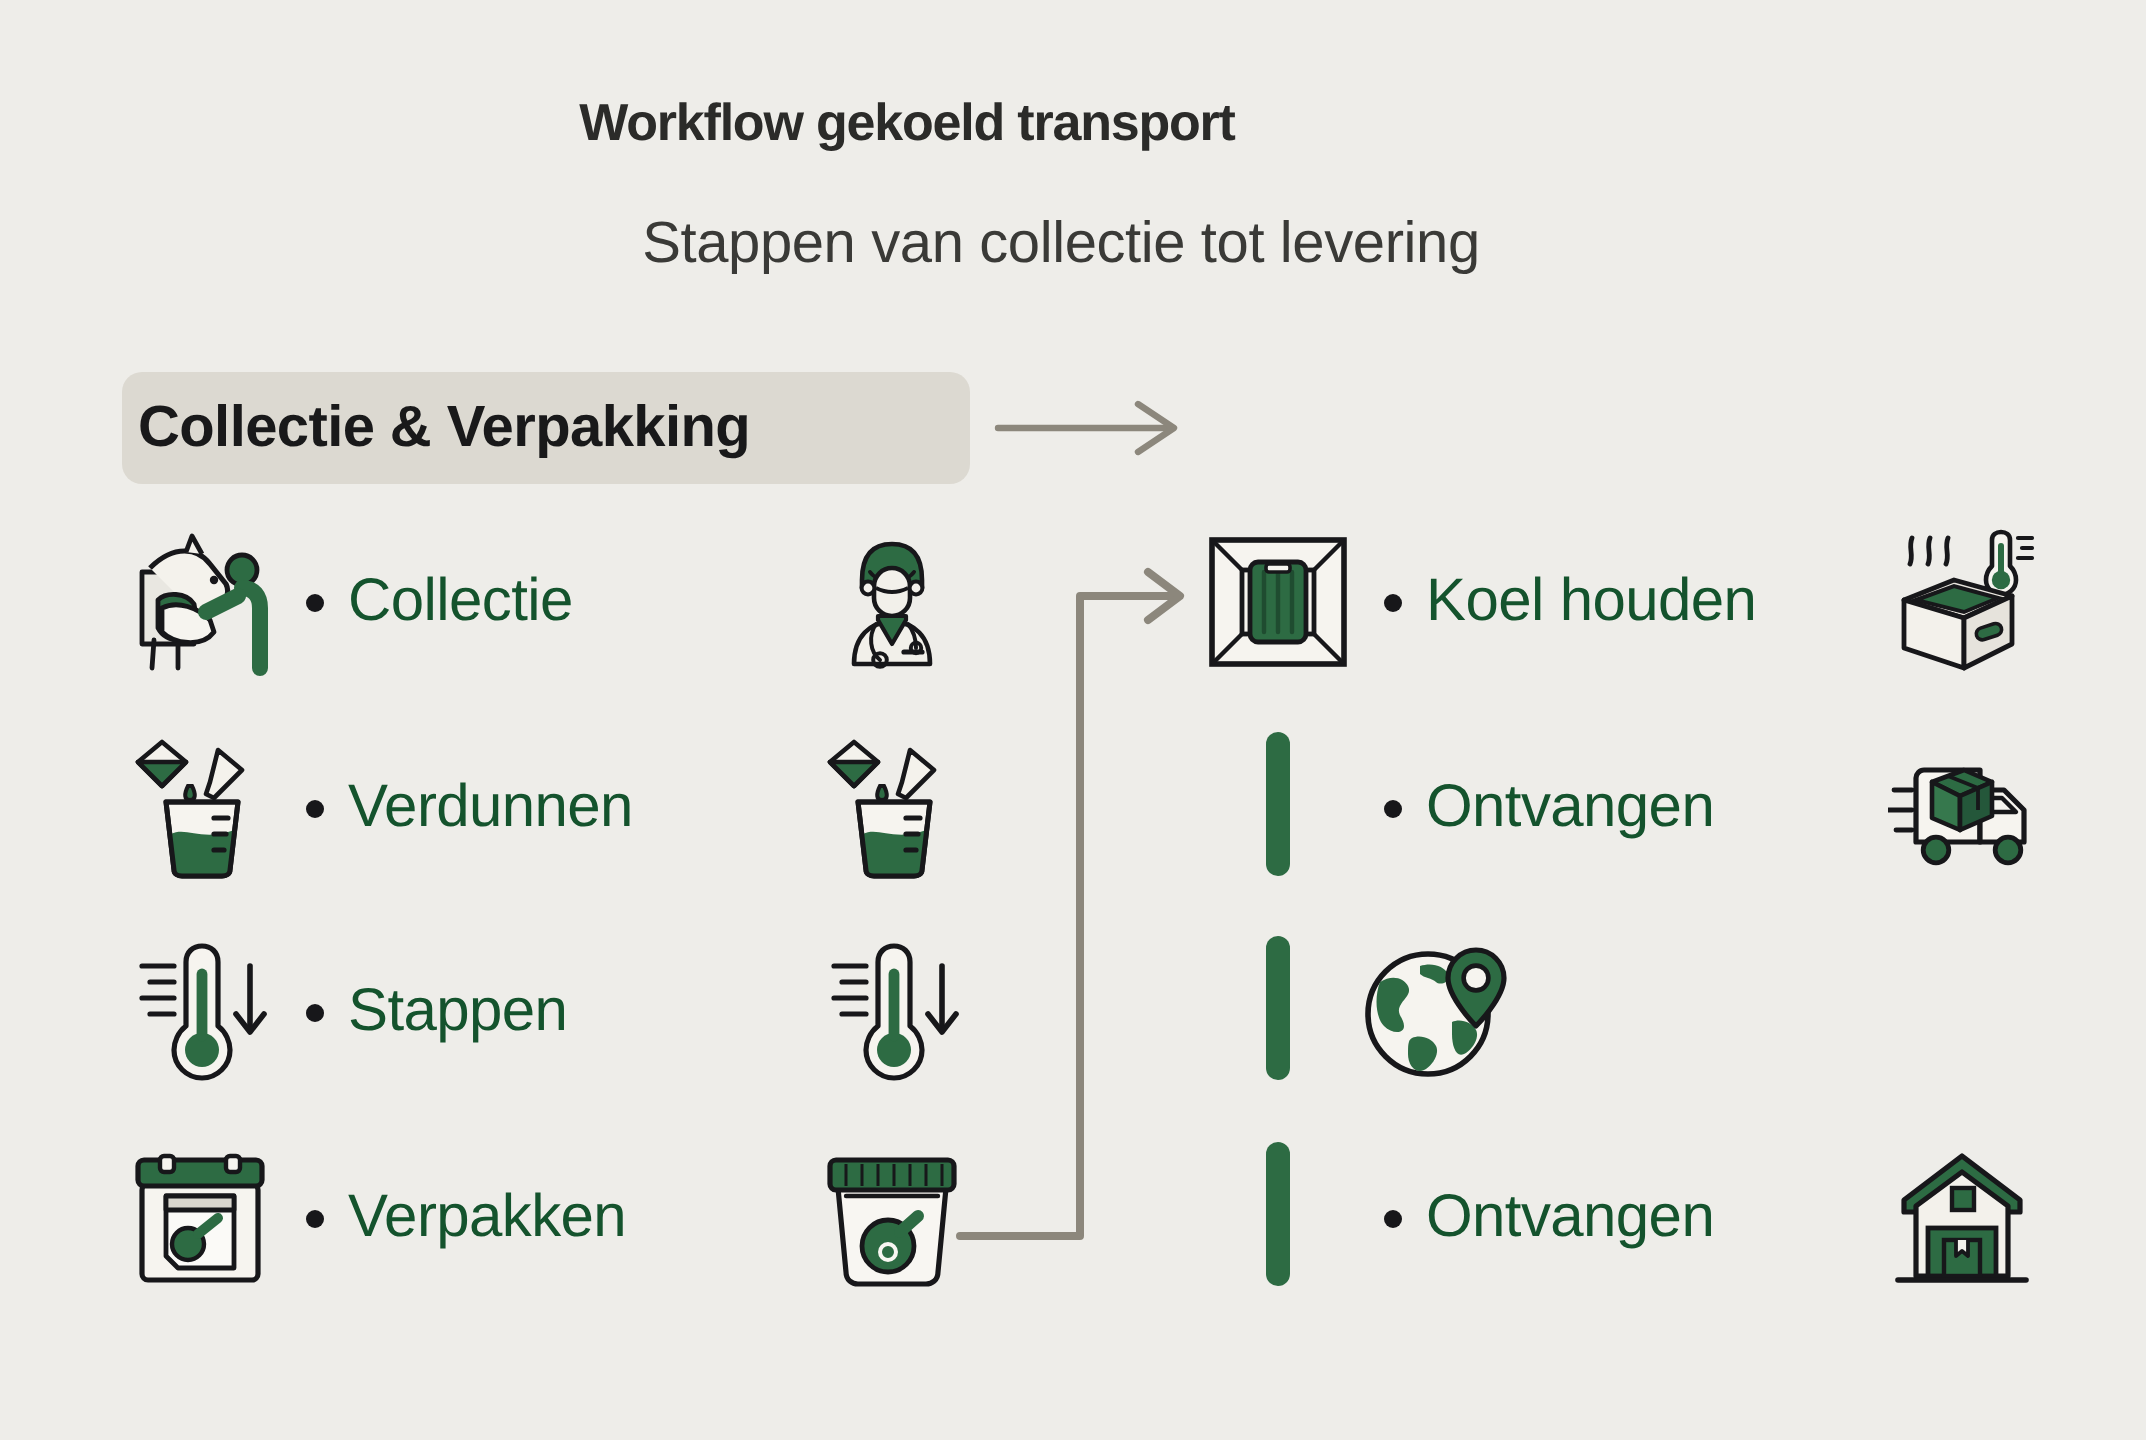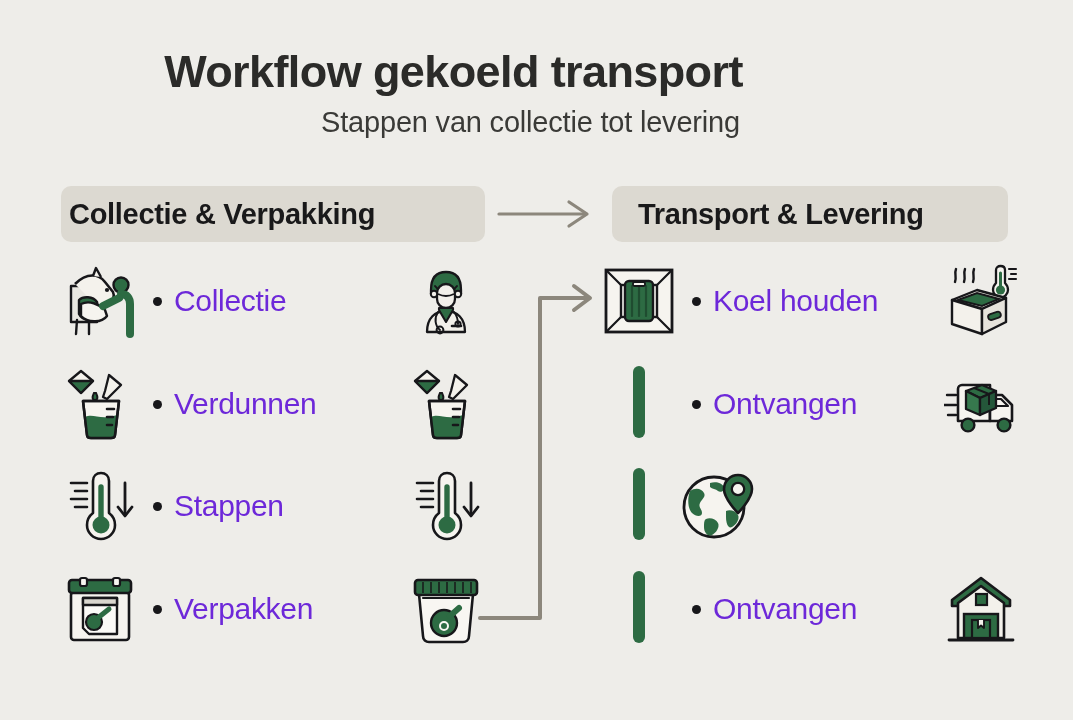--- a/index.html
+++ b/index.html
@@ -20,21 +20,21 @@
     background: #eeede9;
   }
 
   
   .title {
     position: absolute;
     left: 0;
     top: 46px;
     width: 907px;
     text-align: center;
-    font-size: 45px;
+    font-size: 26px;
     font-weight: bold;
     color: #2b2b29;
     letter-spacing: -0.6px;
   }
   .subtitle {
     position: absolute;
     left: 0;
     top: 106px;
     width: 1061px;
     text-align: center;
@@ -91,21 +91,21 @@
     align-items: center;
     justify-content: center;
   }
   .row-icon svg { display: block; }
 
   .row-text {
     flex: 1 1 auto;
     display: flex;
     align-items: center;
     font-size: 30px;
-    color: #6d28d9;
+    color: #14532d;
     letter-spacing: -0.3px;
     white-space: nowrap;
     padding-left: 14px;
   }
   .bullet {
     width: 9px;
     height: 9px;
     border-radius: 50%;
     background: #17171a;
     margin-right: 12px;
@@ -151,23 +151,20 @@
     <span class="pill-label">Collectie &amp; Verpakking</span>
   </div>
 
   <div class="header-arrow">
     <svg width="100" height="32" viewBox="0 0 100 32" fill="none">
       <path class="stroke-arrow" d="M2 16 H88" stroke-width="3.2" stroke-linecap="round"></path>
       <path class="stroke-arrow" d="M72 4 L90 16 L72 28" stroke-width="3.2" stroke-linecap="round" stroke-linejoin="round" fill="none"></path>
     </svg>
   </div>
 
-  <div class="pill" id="pill-right">
-    <span class="pill-label">Transport &amp; Levering</span>
-  </div>
 
   <div class="row col-left" style="top:255px">
     <span class="row-icon">
       <svg width="74" height="74" viewBox="0 0 74 74">
         <rect x="8" y="22" width="26" height="36" fill="#e9e7e1" stroke="#17171a" stroke-width="2.4" stroke-linejoin="round"></rect>
         <path d="M12 20 C24 8 36 10 42 18 L50 28 C52 32 50 38 46 40 L36 44" fill="#f4f2ec" stroke="#17171a" stroke-width="2.6" stroke-linejoin="round"></path>
         <path d="M30 12 L33 4 L38 13" fill="#f4f2ec" stroke="#17171a" stroke-width="2.4" stroke-linejoin="round"></path>
         <circle cx="44" cy="26" r="2.1" fill="#17171a"></circle>
         <path d="M16 36 C20 32 30 32 34 38 L36 50 C32 58 20 58 16 50 Z" fill="#2d6b43" stroke="#17171a" stroke-width="2.4" stroke-linejoin="round"></path>
         <path d="M18 40 C26 36 36 40 42 46 L44 52 C38 60 24 58 18 52 Z" fill="#f6f4ef" stroke="#17171a" stroke-width="2.4" stroke-linejoin="round"></path>

